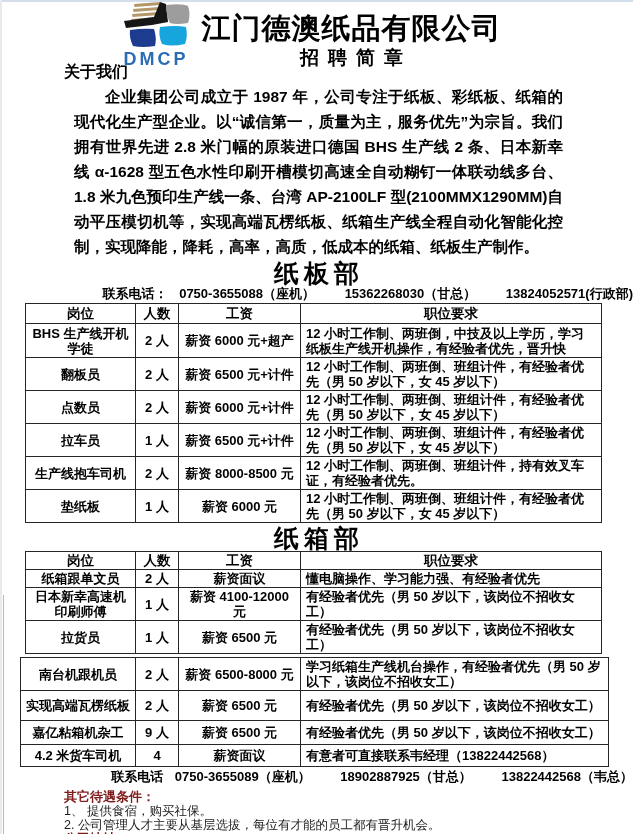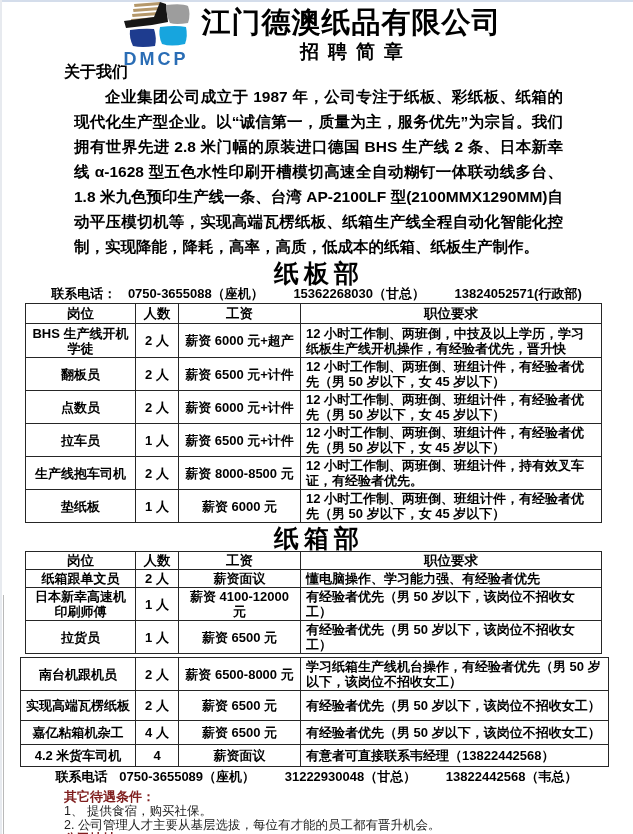--- a/index.html
+++ b/index.html
@@ -9,37 +9,37 @@
   }
   .edge-top{position:absolute;top:0;left:0;right:0;height:2px;background:#d4ddeb;}
   .edge-left{position:absolute;top:0;left:0;width:2px;bottom:0;background:#e7eaef;}
   .edge-left-lower{position:absolute;left:3px;top:595px;bottom:0;width:1px;background:#b9b9b9;}
   .smudge{position:absolute;left:84px;bottom:3px;font-size:9px;color:#a9a9a9;letter-spacing:1px;}
 
   
   .header{position:relative;height:60px;}
   .logo{position:absolute;left:110px;top:2px;width:92px;text-align:center;}
   .logo-text{color:#2a6db5;font-size:18px;font-weight:bold;letter-spacing:3px;line-height:16px;margin-top:-1px;}
-  .title-wrap{position:absolute;left:70px;right:0;top:6px;text-align:center;}
+  .title-wrap{position:absolute;left:70px;right:0;top:12px;text-align:center;}
   .doc-title{font-size:29px;font-weight:bold;letter-spacing:1px;line-height:32px;}
   .doc-subtitle{font-size:19px;font-weight:bold;letter-spacing:9px;line-height:22px;margin-top:3px;padding-left:9px;}
 
   
   .about-heading{margin:4px 0 0 64px;font-size:16px;font-weight:bold;line-height:16px;}
   .about-body{
     margin:4px 70px 0 74px;height:176px;overflow:hidden;
     font-size:15.5px;font-weight:bold;line-height:25px;
     text-align:justify;text-indent:2em;
   }
 
   
   .sec-heading{text-align:center;font-size:25px;font-weight:bold;letter-spacing:5px;padding-left:5px;line-height:22px;}
   .sec-heading.board{margin-top:2px;}
   .sec-heading.carton{margin-top:4px;}
-  .contact-line{text-align:center;font-size:13px;font-weight:bold;line-height:15px;margin-top:2px;white-space:nowrap;}
+  .contact-line{text-align:right;font-size:13px;font-weight:bold;line-height:15px;margin-top:2px;white-space:nowrap;}
   .contact-line .lbl{margin-right:8px;}
   .contact-line .ph{margin-right:26px;}
   .contact-line .ph:last-child{margin-right:0;}
 
   
   table{border-collapse:collapse;table-layout:fixed;margin-top:2px;}
   .t-board{width:576px;margin-left:25px;}
   .t-carton-a{width:576px;margin-left:25px;}
   .t-carton-b{width:588px;margin-left:20px;margin-top:3px;}
   th,td{border:1.6px solid #262626;font-weight:bold;text-align:center;vertical-align:middle;
@@ -200,37 +200,37 @@
       <td class="req">学习纸箱生产线机台操作，有经验者优先（男 50 岁以下，该岗位不招收女工）</td>
     </tr>
     <tr class="h30">
       <td>实现高端瓦楞纸板</td>
       <td>2 人</td>
       <td>薪资 6500 元</td>
       <td class="req">有经验者优先（男 50 岁以下，该岗位不招收女工）</td>
     </tr>
     <tr class="h24">
       <td>嘉亿粘箱机杂工</td>
-      <td>4 人</td>
+      <td>9 人</td>
       <td>薪资 6500 元</td>
       <td class="req">有经验者优先（男 50 岁以下，该岗位不招收女工）</td>
     </tr>
     <tr class="h22">
       <td>4.2 米货车司机</td>
       <td>4</td>
       <td>薪资面议</td>
       <td class="req">有意者可直接联系韦经理（13822442568）</td>
     </tr>
   </tbody>
     </table>
 
   <div class="contact-line">
     <span class="lbl">联系电话</span>
     <span class="ph">0750-3655089（座机）</span>
-    <span class="ph">31222930048（甘总）</span>
+    <span class="ph">18902887925（甘总）</span>
     <span class="ph">13822442568（韦总）</span>
   </div>
 
   <div class="footer">
     <div class="bold">其它待遇条件：</div>
     <div>1、 提供食宿，购买社保。</div>
     <div>2.  公司管理人才主要从基层选拔，每位有才能的员工都有晋升机会。</div>
     <div class="bold">公司地址：</div>
 
   </div>

